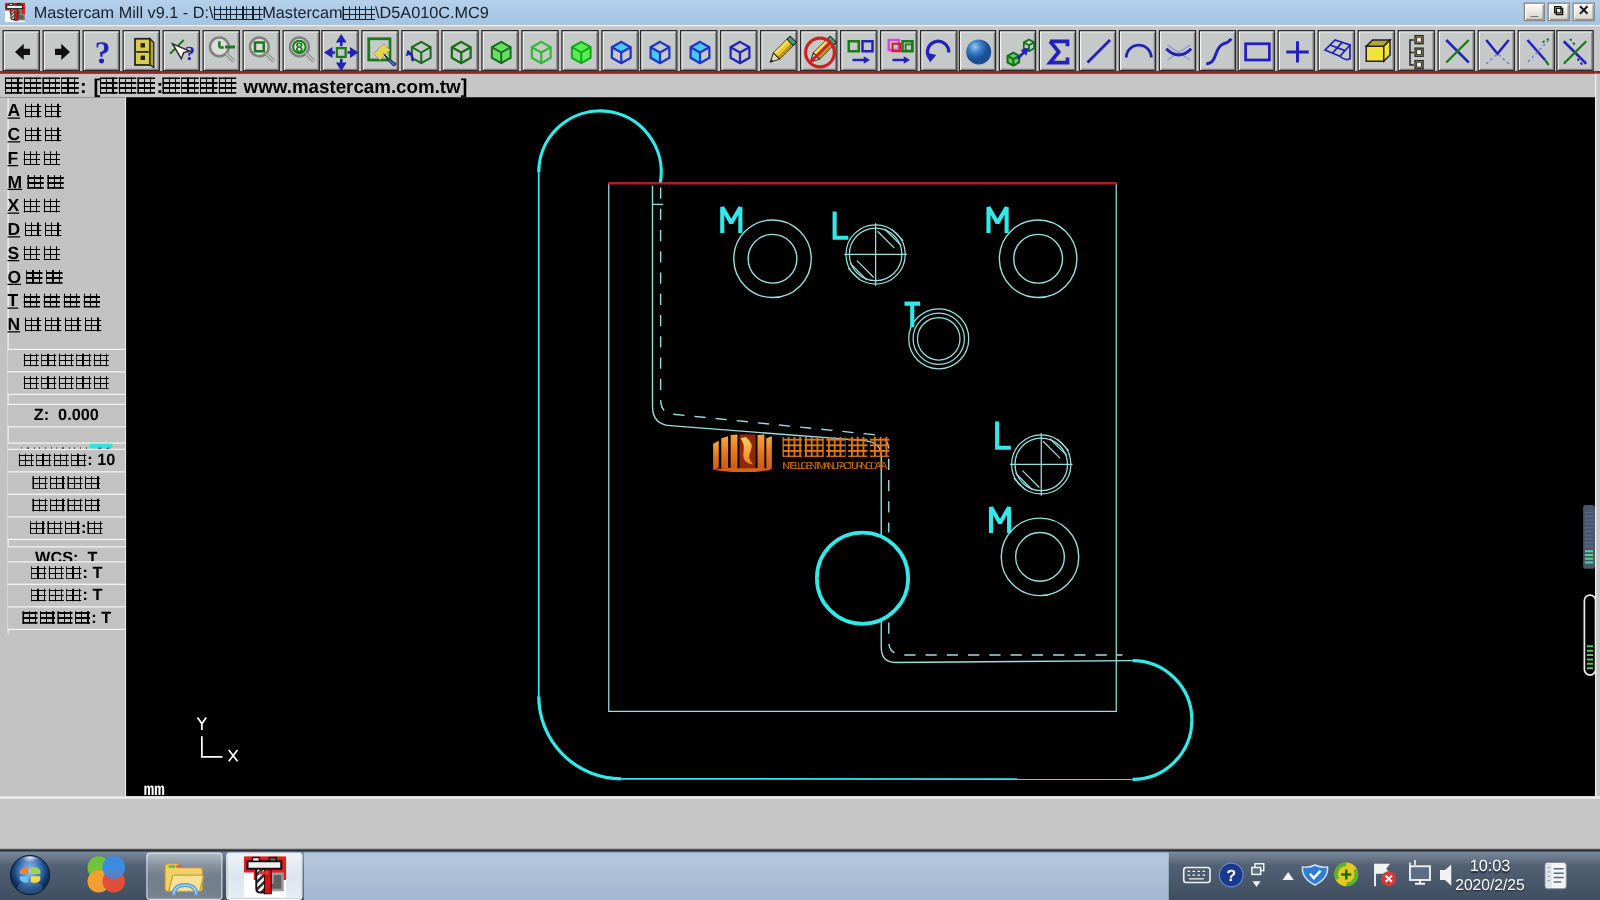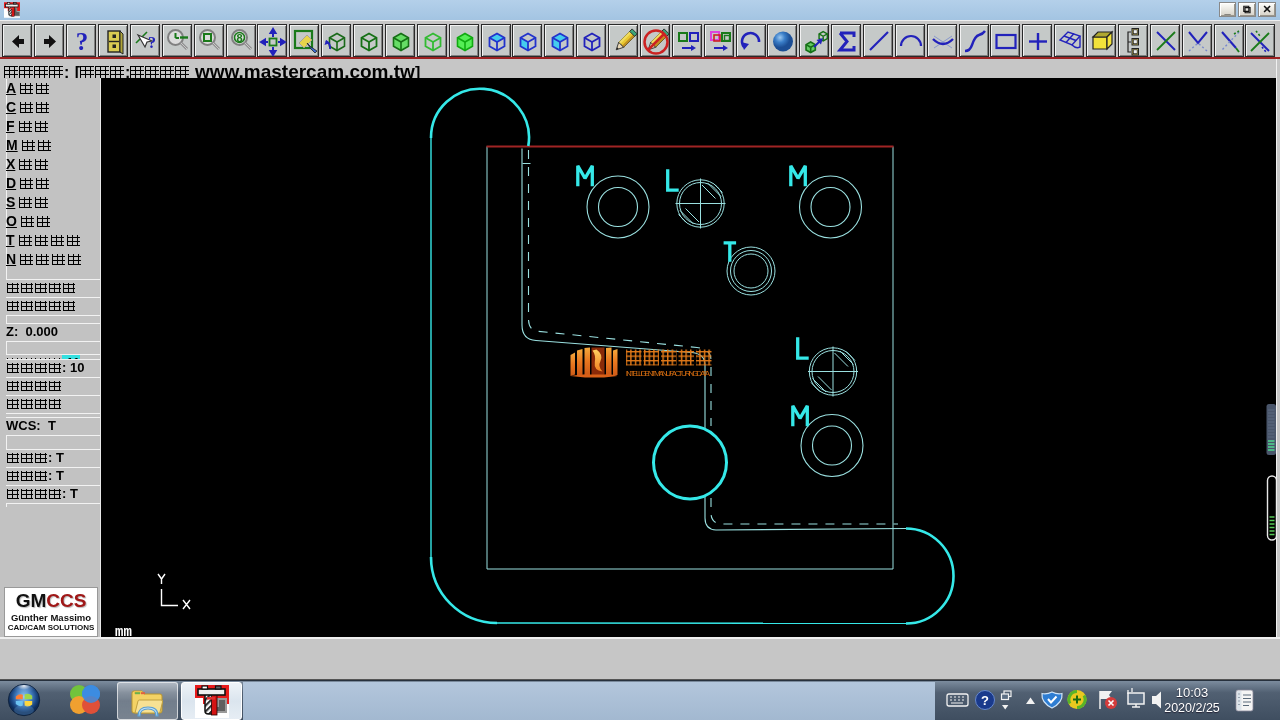--- a/index.html
+++ b/index.html
@@ -24,21 +24,21 @@
 .glassbtn{position:absolute;top:1px;height:38px;border:1px solid rgba(255,255,255,0.65);border-radius:3px}
 
 .g{display:inline-block;vertical-align:middle;background:
  repeating-linear-gradient(0deg,currentColor 0 1px,transparent 1px 4px),
  repeating-linear-gradient(90deg,currentColor 0 1px,transparent 1px 5px);
  background-size:100% 100%}
 
 .mi{position:absolute;left:6px;width:94px;height:19px;color:#000;font-weight:bold;font-size:14px;white-space:nowrap}
 .mi u{display:inline-block;margin-right:4px;vertical-align:middle;margin-top:-2px}
 .mi .g{width:13px;height:11px;margin-right:3px;margin-top:-2px}
-.sb{position:absolute;left:6px;width:94px;height:18px;background:#c2c2c2;border-top:1px solid #f2f2f2;box-shadow:0 1px 0 #f2f2f2;color:#000;font-weight:bold;text-align:left;line-height:16px;font-size:13px}
+.sb{position:absolute;left:6px;width:94px;height:18px;background:#c2c2c2;border-top:1px solid #f2f2f2;box-shadow:0 1px 0 #f2f2f2;color:#000;font-weight:bold;text-align:center;line-height:16px;font-size:13px}
 .sb .g{width:12px;height:10px;margin:0 1px;margin-top:-2px}
 .gp{width:14px;height:13px;margin-right:1px;margin-top:-3px}
 #promptrow span{font-size:16px}
 #gmccs{position:absolute;left:4px;top:509px;width:94px;height:50px;background:#fff;border:1px solid #999;text-align:center;overflow:hidden}
 #gm1{font-size:19px;font-weight:bold;letter-spacing:0;line-height:20px;margin-top:3px;text-shadow:1px 1px 1px #bbb}
 #gm2{font-size:9.5px;font-weight:bold;color:#111;line-height:10px;margin-top:2px}
 #gm3{font-size:8px;font-weight:bold;color:#111;line-height:9px}
 
 #taskbar{position:absolute;left:0;top:680px;width:1280px;height:40px;background:linear-gradient(#7c8c9e,#516072 30%,#3f4e60);border-top:1px solid #27313d}
 #tb-light{position:absolute;left:243px;top:1px;width:692px;height:39px;background:linear-gradient(#b3c6dc,#a2b8d0)}
@@ -58,20 +58,21 @@
 <path d="M19 11 L28 11 L28 19 L34 19 L34 30 L19 30 Z" fill="#8a8a8a"></path>
 <path d="M21 13 L26 13 L26 21 L32 21 L32 28 L21 28 Z" fill="#5e5e5e"></path>
 <path d="M0 13 L8 13 L8 19 L5 19 L5 27 L0 27 Z" fill="#fff"></path>
 <path d="M10 9 L21 9 L21 26 Q21 29 17.5 29 L13.5 29 Q10 29 10 26 Z" fill="url(#httt)" stroke="#111" stroke-width="1.5"></path>
 <rect x="16.5" y="8" width="5.5" height="22" fill="#d41414" stroke="#200" stroke-width="0.8"></rect>
 <rect x="3" y="4" width="27" height="6" fill="#efefef" stroke="#111" stroke-width="1.6"></rect>
 <rect x="7" y="1" width="5.5" height="3" fill="#fff" stroke="#111" stroke-width="1.2"></rect>
 <rect x="20.5" y="1" width="5.5" height="3" fill="#666" stroke="#111" stroke-width="1.2"></rect>
 <rect x="12" y="12" width="8" height="2.6" fill="#e03030"></rect>
 </svg></div>
+      <div id="title-text">Mastercam Mill v9.1 - D:\<i class="g" style="width:13px;height:11px"></i><i class="g" style="width:13px;height:11px"></i><i class="g" style="width:13px;height:11px"></i>Mastercam<i class="g" style="width:13px;height:11px"></i><i class="g" style="width:13px;height:11px"></i>\D5A010C.MC9</div>
     <div class="tbtn" style="left:1219px;width:17px">_</div>
     <div class="tbtn" style="left:1238px;width:18px">⧉</div>
     <div class="tbtn" style="left:1258px;width:18px">✕</div>
   </div>
   <div id="toolbar">
       <div class="tb" style="left:2px">
         <svg width="28" height="29" viewBox="0 0 28 29">
           <path d="M8 14.5 L15 8 L15 12 L20 12 L20 17 L15 17 L15 21 Z" fill="#111"></path>
         </svg>
       </div>
@@ -422,21 +423,21 @@
         <svg width="28" height="29" viewBox="0 0 28 29">
           <line x1="4" y1="6" x2="22" y2="24" stroke="#2222bb" stroke-width="2"></line>
           <line x1="22" y1="6" x2="4" y2="24" stroke="#1a7a1a" stroke-width="1.8"></line>
           <line x1="9" y1="4" x2="13" y2="9" stroke="#1a7a1a" stroke-width="1.6" stroke-dasharray="2 2"></line>
           <line x1="15" y1="20" x2="19" y2="25" stroke="#2222bb" stroke-width="1.6" stroke-dasharray="2 2"></line>
         </svg>
       </div>
     </div>
   <div id="redline"></div>
   <div id="promptrow">
-      <span style="position:absolute;left:4px;top:2px"><i class="g gp"></i><i class="g gp"></i><i class="g gp"></i><i class="g gp"></i><b style="letter-spacing:1px">:</b> [<i class="g gp"></i><i class="g gp"></i><i class="g gp"></i><b>:</b><i class="g gp"></i><i class="g gp"></i><i class="g gp"></i><i class="g gp"></i> <span style="font-size:19px">www.mastercam.com.tw</span>]</span>
+      <span style="position:absolute;left:4px;top:2px"><i class="g gp"></i><i class="g gp"></i><i class="g gp"></i><i class="g gp"></i><b style="letter-spacing:1px">:</b> [<i class="g gp"></i><i class="g gp"></i><i class="g gp"></i><b>:</b><i class="g gp"></i><i class="g gp"></i><i class="g gp"></i><i class="g gp"></i> <span style="font-size:15px">www.mastercam.com.tw</span>]</span>
     </div>
   <div id="sidebar">
       <div style="position:absolute;left:6px;top:1px;width:1px;height:428px;background:#f2f2f2"></div>
     <div class="mi" style="top:2px"><u>A</u><i class="g"></i><i class="g"></i></div>
     <div class="mi" style="top:21px"><u>C</u><i class="g"></i><i class="g"></i></div>
     <div class="mi" style="top:40px"><u>F</u><i class="g"></i><i class="g"></i></div>
     <div class="mi" style="top:59px"><u>M</u><i class="g"></i><i class="g"></i></div>
     <div class="mi" style="top:78px"><u>X</u><i class="g"></i><i class="g"></i></div>
     <div class="mi" style="top:97px"><u>D</u><i class="g"></i><i class="g"></i></div>
     <div class="mi" style="top:116px"><u>S</u><i class="g"></i><i class="g"></i></div>
@@ -444,29 +445,24 @@
     <div class="mi" style="top:154px"><u>T</u><i class="g"></i><i class="g"></i><i class="g"></i><i class="g"></i></div>
     <div class="mi" style="top:173px"><u>N</u><i class="g"></i><i class="g"></i><i class="g"></i><i class="g"></i></div>
     <div class="sb" style="top:201px"><i class="g"></i><i class="g"></i><i class="g"></i><i class="g"></i><i class="g"></i></div>
     <div class="sb" style="top:219px"><i class="g"></i><i class="g"></i><i class="g"></i><i class="g"></i><i class="g"></i></div>
     <div class="sb" style="top:245px">Z:&nbsp;&nbsp;0.000</div>
     <div class="sb" style="top:276px"><i class="g"></i><i class="g"></i><i class="g"></i><i class="g"></i><span style="background:#35e0e0">:11</span></div>
     <div class="sb" style="top:281px"><i class="g"></i><i class="g"></i><i class="g"></i><i class="g"></i>: 10</div>
     <div class="sb" style="top:299px"><i class="g"></i><i class="g"></i><i class="g"></i><i class="g"></i></div>
     <div class="sb" style="top:317px"><i class="g"></i><i class="g"></i><i class="g"></i><i class="g"></i></div>
     <div class="sb" style="top:335px"><i class="g"></i><i class="g"></i><i class="g"></i>:<i class="g"></i></div>
-    <div class="sb" style="top:339px">WCS:&nbsp; T</div>
+    <div class="sb" style="top:359px">WCS:&nbsp; T</div>
     <div class="sb" style="top:371px"><i class="g"></i><i class="g"></i><i class="g"></i>: T</div>
     <div class="sb" style="top:389px"><i class="g"></i><i class="g"></i><i class="g"></i>: T</div>
     <div class="sb" style="top:407px"><i class="g"></i><i class="g"></i><i class="g"></i><i class="g"></i>: T</div>
-    <div id="gmccs">
-      <div id="gm1"><span style="color:#111">GM</span><span style="color:#a01818">CCS</span></div>
-      <div id="gm2">Günther Massimo</div>
-      <div id="gm3">CAD/CAM SOLUTIONS</div>
-    </div>
   </div>
   <div id="canvas"></div>
   <svg id="cad" width="1175" height="559" viewBox="101 78 1175 559" style="position:absolute;left:101px;top:78px">
       <path d="M 487 146.5 L 487 569 L 893 569 L 893 146.5" fill="none" stroke="#9ae0e0" stroke-width="1"></path>
       <line x1="486.5" y1="146.5" x2="893.5" y2="146.5" stroke="#a02424" stroke-width="2"></line>
       <path d="M 522 148.5 L 522 325 Q 522 339.5 536 340.5 L 692 352.5 Q 705 354 705 365 L 705 429" fill="none" stroke="#9ae0e0" stroke-width="1.1"></path>
       <path d="M 705 496 L 705 518 Q 705 529.5 716 530 L 906 528.5" fill="none" stroke="#9ae0e0" stroke-width="1.1"></path>
       <path d="M 528.5 150 L 528.5 319 Q 528.5 330.5 538 331.3 L 697 347.5 Q 711 349 711 360 L 711 426" fill="none" stroke="#9ae0e0" stroke-width="1.1" stroke-dasharray="9 8"></path>
       <path d="M 711 498 L 711 513 Q 711 523.5 722 524 L 898 524" fill="none" stroke="#9ae0e0" stroke-width="1.1" stroke-dasharray="9 8"></path>
       <line x1="522.5" y1="163.5" x2="530.5" y2="163.5" stroke="#9ae0e0" stroke-width="1"></line>

